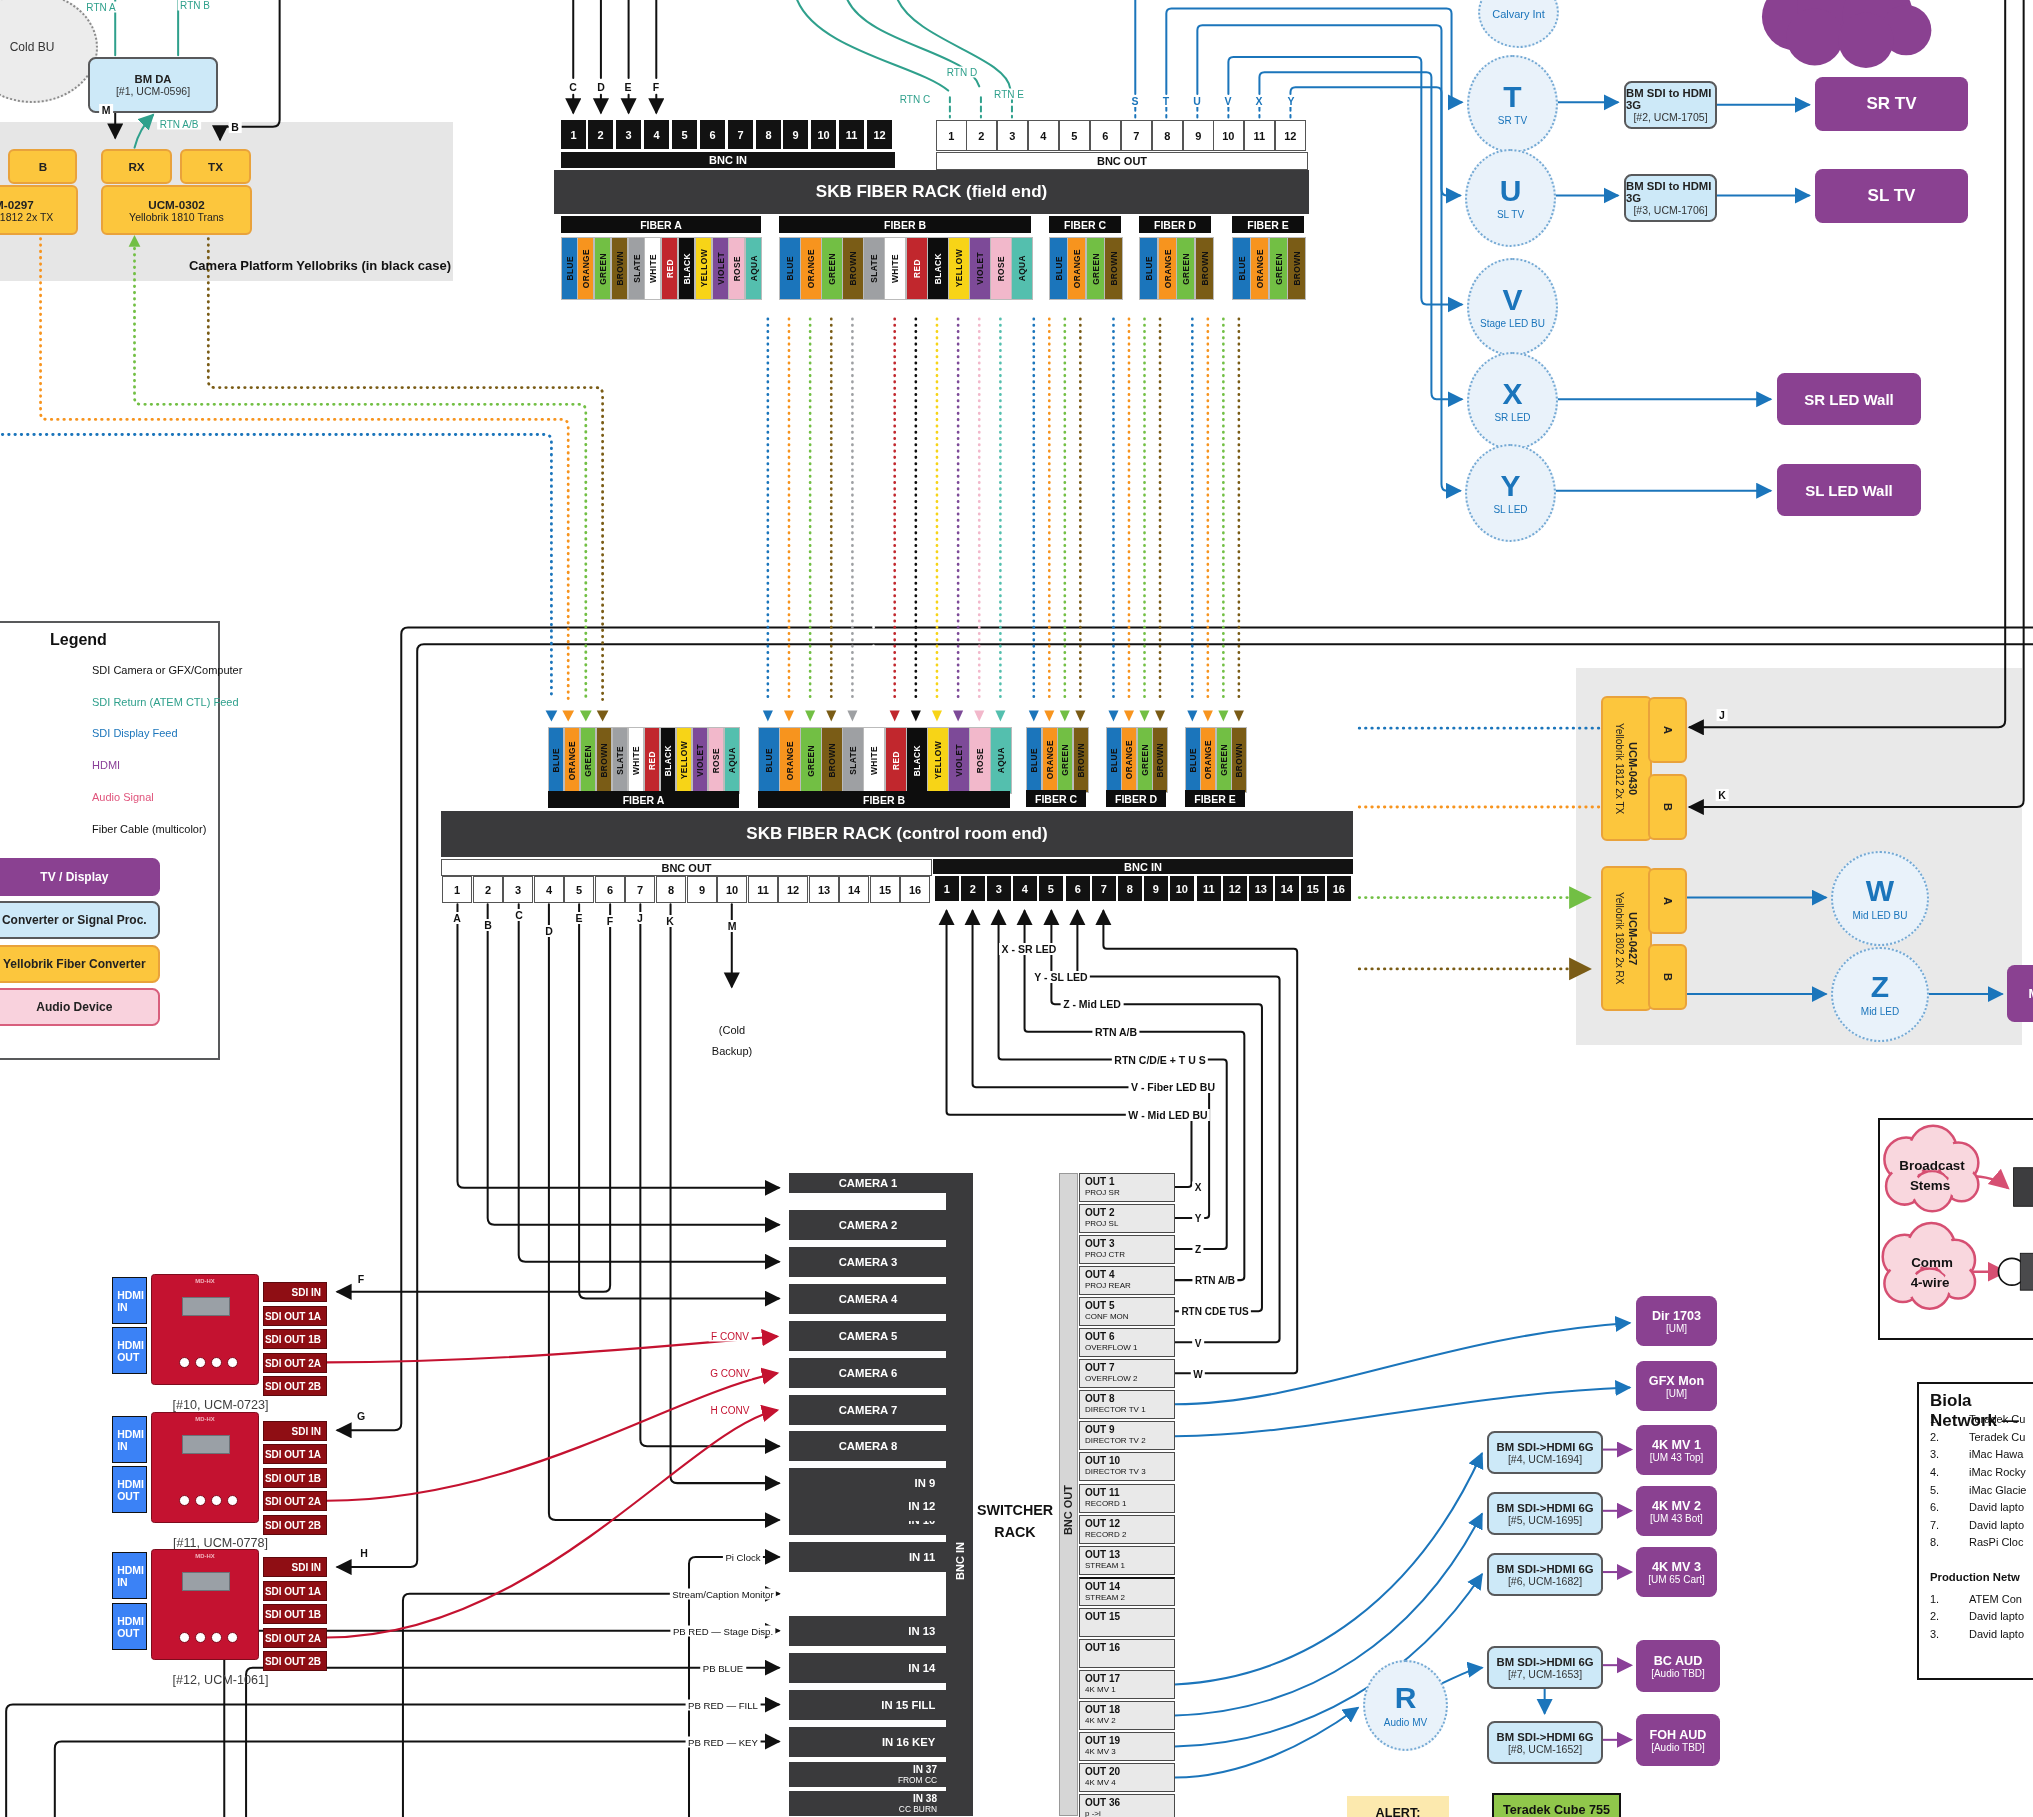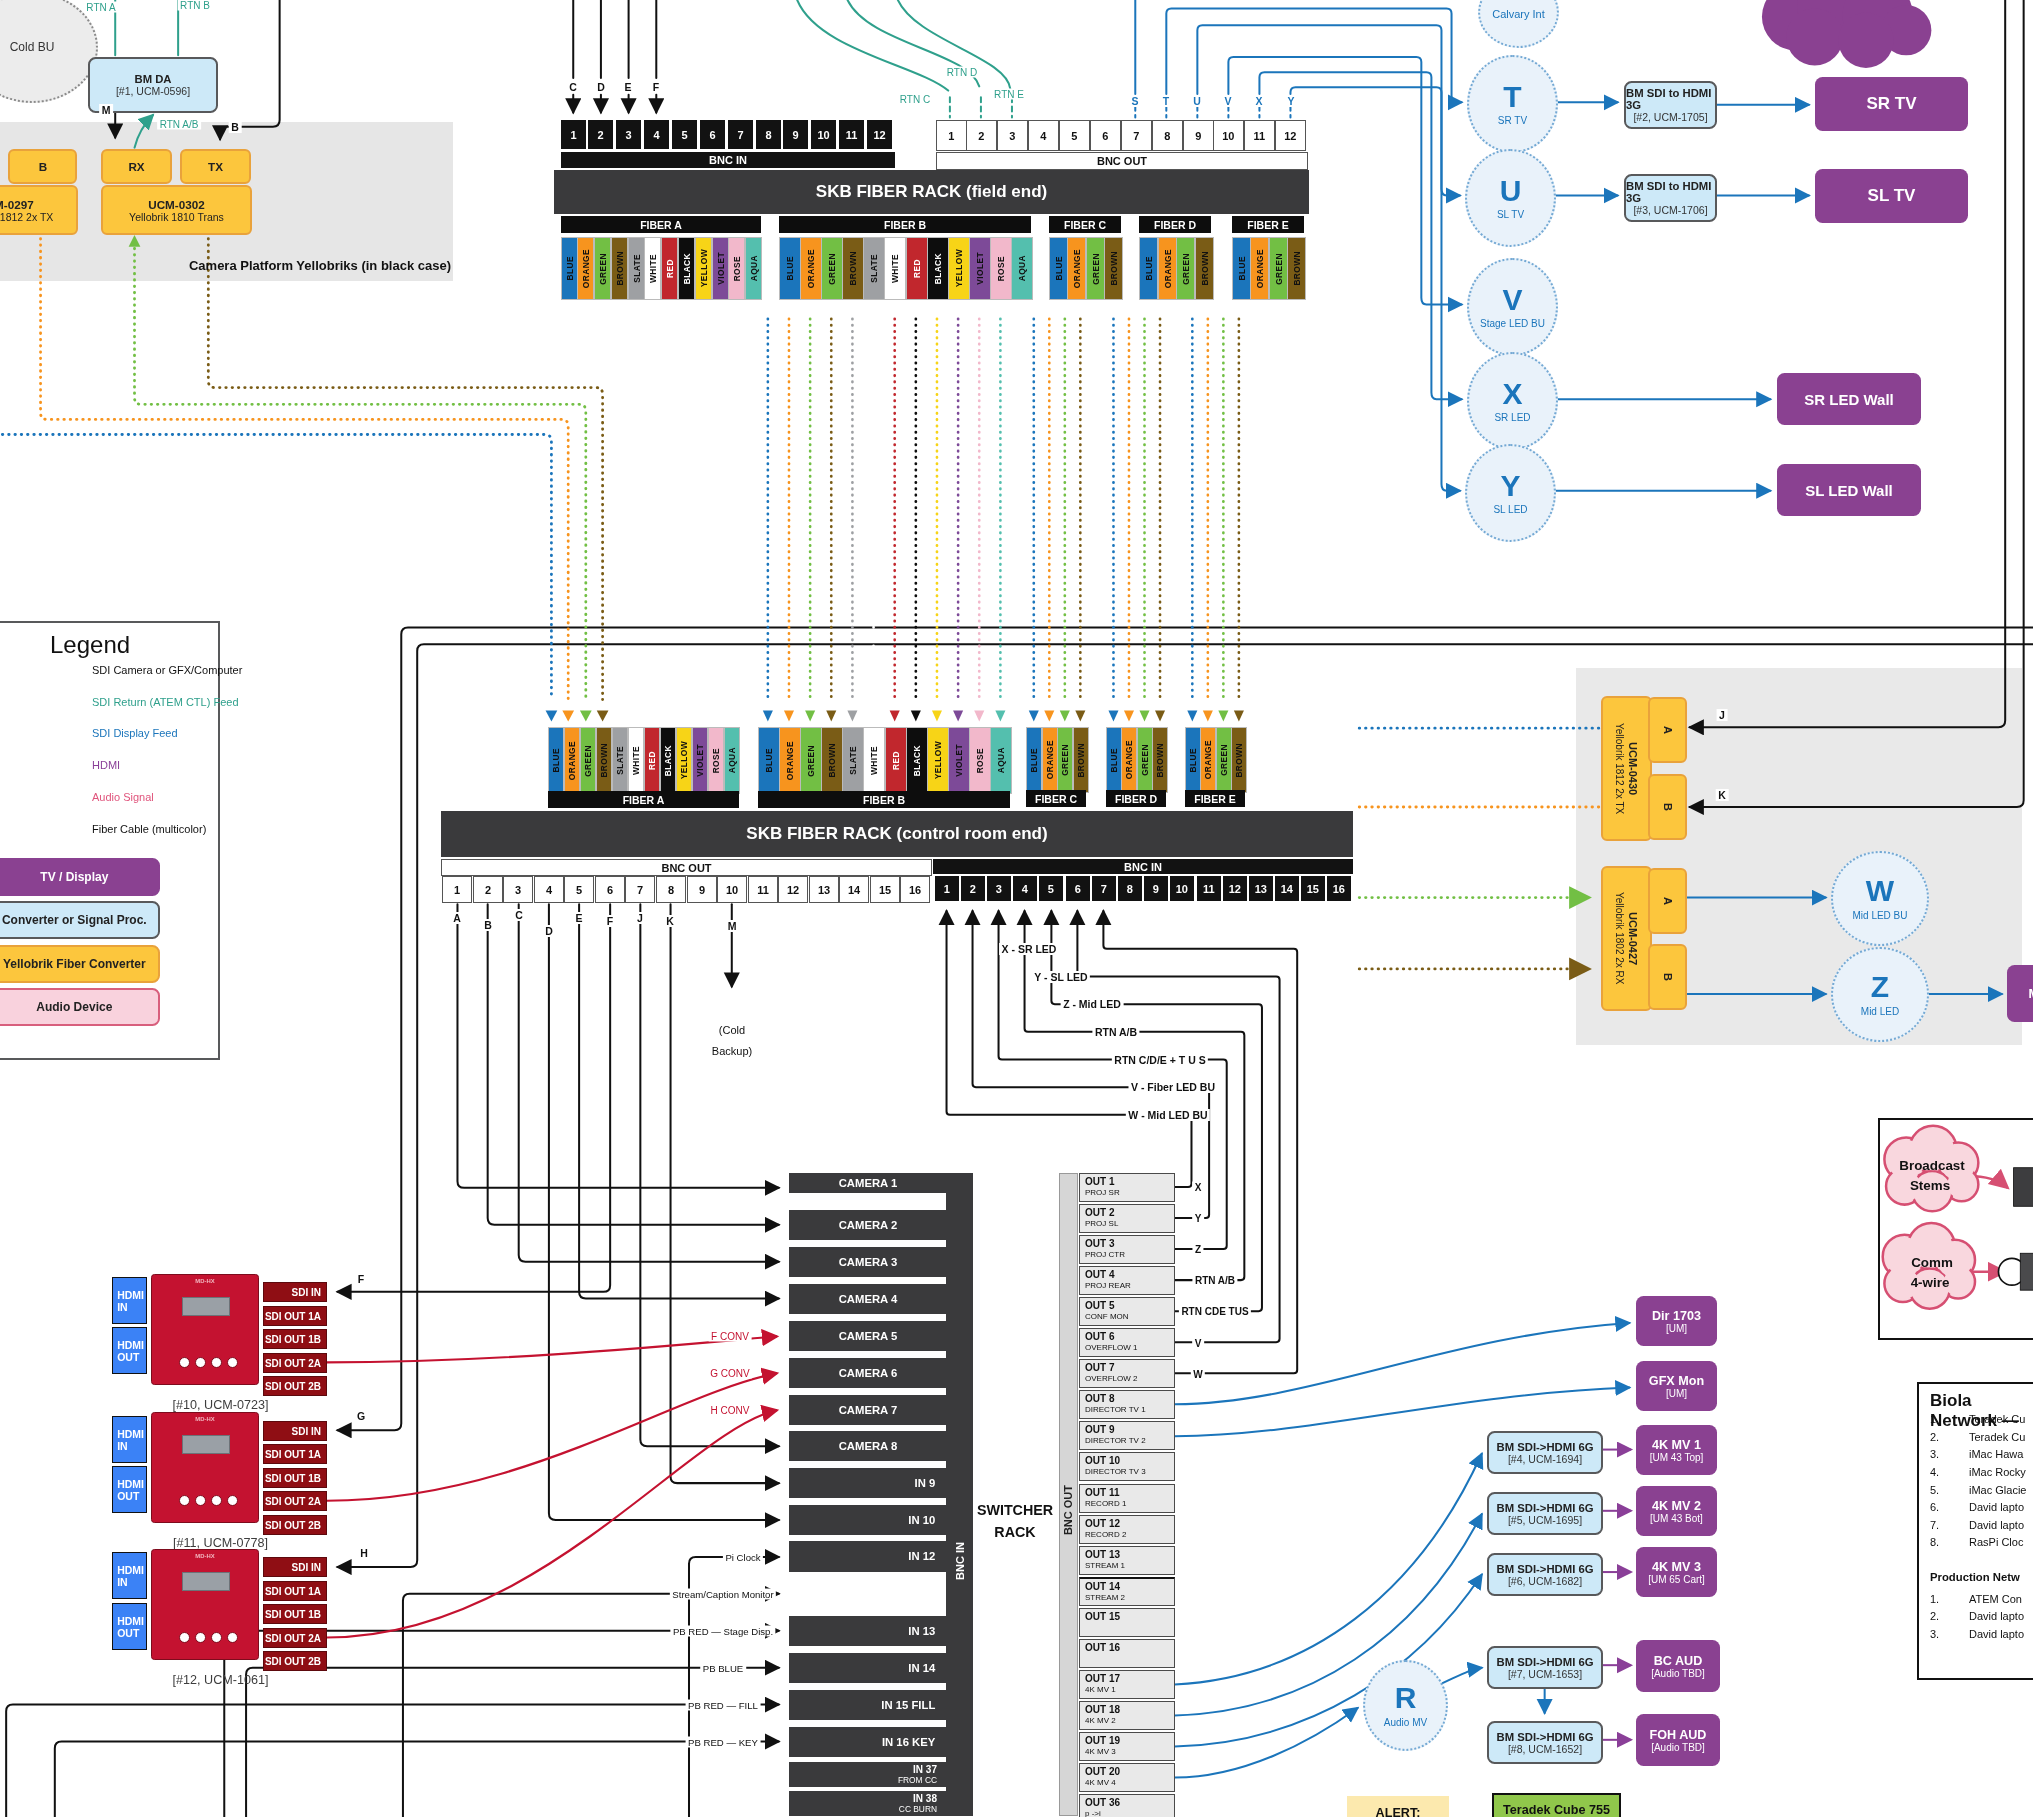--- a/index.html
+++ b/index.html
@@ -52,21 +52,21 @@
   .redport{position:absolute;background:#8f0e14;color:#fff;font-weight:bold;font-size:10px;
            display:flex;align-items:center;justify-content:flex-end;padding-right:5px;
            box-sizing:border-box;border:0.8px solid #5d090d;}
   .hdmibox{position:absolute;background:#3b82f6;color:#fff;font-weight:bold;font-size:10.5px;
            display:flex;align-items:center;padding-left:4.2px;box-sizing:border-box;border:0.8px solid #111;}
   .mdev{position:absolute;background:#c41230;border-radius:3.4px;border:0.8px solid #7e0b1d;}
   .mdev .lcd{position:absolute;left:28%;top:20%;width:44%;height:16%;background:#9aa0a6;border:1.7px solid #6d7278;}
   .mdev .brand{position:absolute;top:2.5px;width:100%;text-align:center;color:#f2b7c0;font-size:5.9px;font-weight:bold;}
   .mdev .btn{position:absolute;width:9.2px;height:9.2px;border-radius:50%;background:#fff;border:0.8px solid #7e0b1d;}
   .net{font-size:11px;color:#111;}
-  .legend-title{font-weight:normal;font-size:24px;}
+  .legend-title{font-weight:bold;font-size:16px;}
   .lgItem{position:absolute;font-size:11px;white-space:nowrap;}
   .lgBox{position:absolute;display:flex;align-items:center;justify-content:center;
          font-weight:bold;font-size:12px;border-radius:7.6px;}
 </style>
 </head>
 <body>
 
 <div id="canvas">
 
   <div class="abs band" style="left:0;top:122px;width:453px;height:159px;"></div>
@@ -823,21 +823,21 @@
       <div class="rowL" style="left: 789px; top: 1210px; width: 158px; height: 30px; justify-content: center; box-sizing: border-box;">CAMERA 2</div>
       <div class="rowL" style="left: 789px; top: 1247px; width: 158px; height: 30px; justify-content: center; box-sizing: border-box;">CAMERA 3</div>
       <div class="rowL" style="left: 789px; top: 1284px; width: 158px; height: 30px; justify-content: center; box-sizing: border-box;">CAMERA 4</div>
       <div class="rowL" style="left: 789px; top: 1321px; width: 158px; height: 30px; justify-content: center; box-sizing: border-box;">CAMERA 5</div>
       <div class="rowL" style="left: 789px; top: 1358px; width: 158px; height: 30px; justify-content: center; box-sizing: border-box;">CAMERA 6</div>
       <div class="rowL" style="left: 789px; top: 1395px; width: 158px; height: 30px; justify-content: center; box-sizing: border-box;">CAMERA 7</div>
       <div class="rowL" style="left: 789px; top: 1431px; width: 158px; height: 30px; justify-content: center; box-sizing: border-box;">CAMERA 8</div>
       <div class="rowL" style="left: 789px; top: 1468px; width: 158px; height: 30px; justify-content: flex-end; padding-right: 11.7px; box-sizing: border-box;">IN 9</div>
       <div class="rowL" style="left: 789px; top: 1505px; width: 158px; height: 30px; justify-content: flex-end; padding-right: 11.7px; box-sizing: border-box;">IN 10</div>
       <div class="rowL" style="left: 789px; top: 1542px; width: 158px; height: 30px; justify-content: flex-end; padding-right: 11.7px; box-sizing: border-box;">IN 11</div>
-      <div class="rowL" style="left: 789px; top: 1541px; width: 158px; height: 30px; justify-content: flex-end; padding-right: 11.7px; box-sizing: border-box;">IN 12</div>
+      <div class="rowL" style="left: 789px; top: 1491px; width: 158px; height: 30px; justify-content: flex-end; padding-right: 11.7px; box-sizing: border-box;">IN 12</div>
       <div class="rowL" style="left: 789px; top: 1616px; width: 158px; height: 30px; justify-content: flex-end; padding-right: 11.7px; box-sizing: border-box;">IN 13</div>
       <div class="rowL" style="left: 789px; top: 1653px; width: 158px; height: 30px; justify-content: flex-end; padding-right: 11.7px; box-sizing: border-box;">IN 14</div>
       <div class="rowL" style="left: 789px; top: 1690px; width: 158px; height: 30px; justify-content: flex-end; padding-right: 11.7px; box-sizing: border-box;">IN 15 FILL</div>
       <div class="rowL" style="left: 789px; top: 1727px; width: 158px; height: 30px; justify-content: flex-end; padding-right: 11.7px; box-sizing: border-box;">IN 16 KEY</div>
       <div class="rowL" style="left: 789px; top: 1762px; width: 158px; height: 25px; flex-direction: column; align-items: flex-end; justify-content: center; padding-right: 10px; box-sizing: border-box;">
         <div style="font-size: 10px;">IN 37</div>
         <div style="font-size: 8.4px; font-weight: normal;">FROM CC</div>
       </div>
       <div class="rowL" style="left: 789px; top: 1791px; width: 158px; height: 25px; flex-direction: column; align-items: flex-end; justify-content: center; padding-right: 10px; box-sizing: border-box;">
         <div style="font-size: 10px;">IN 38</div>

